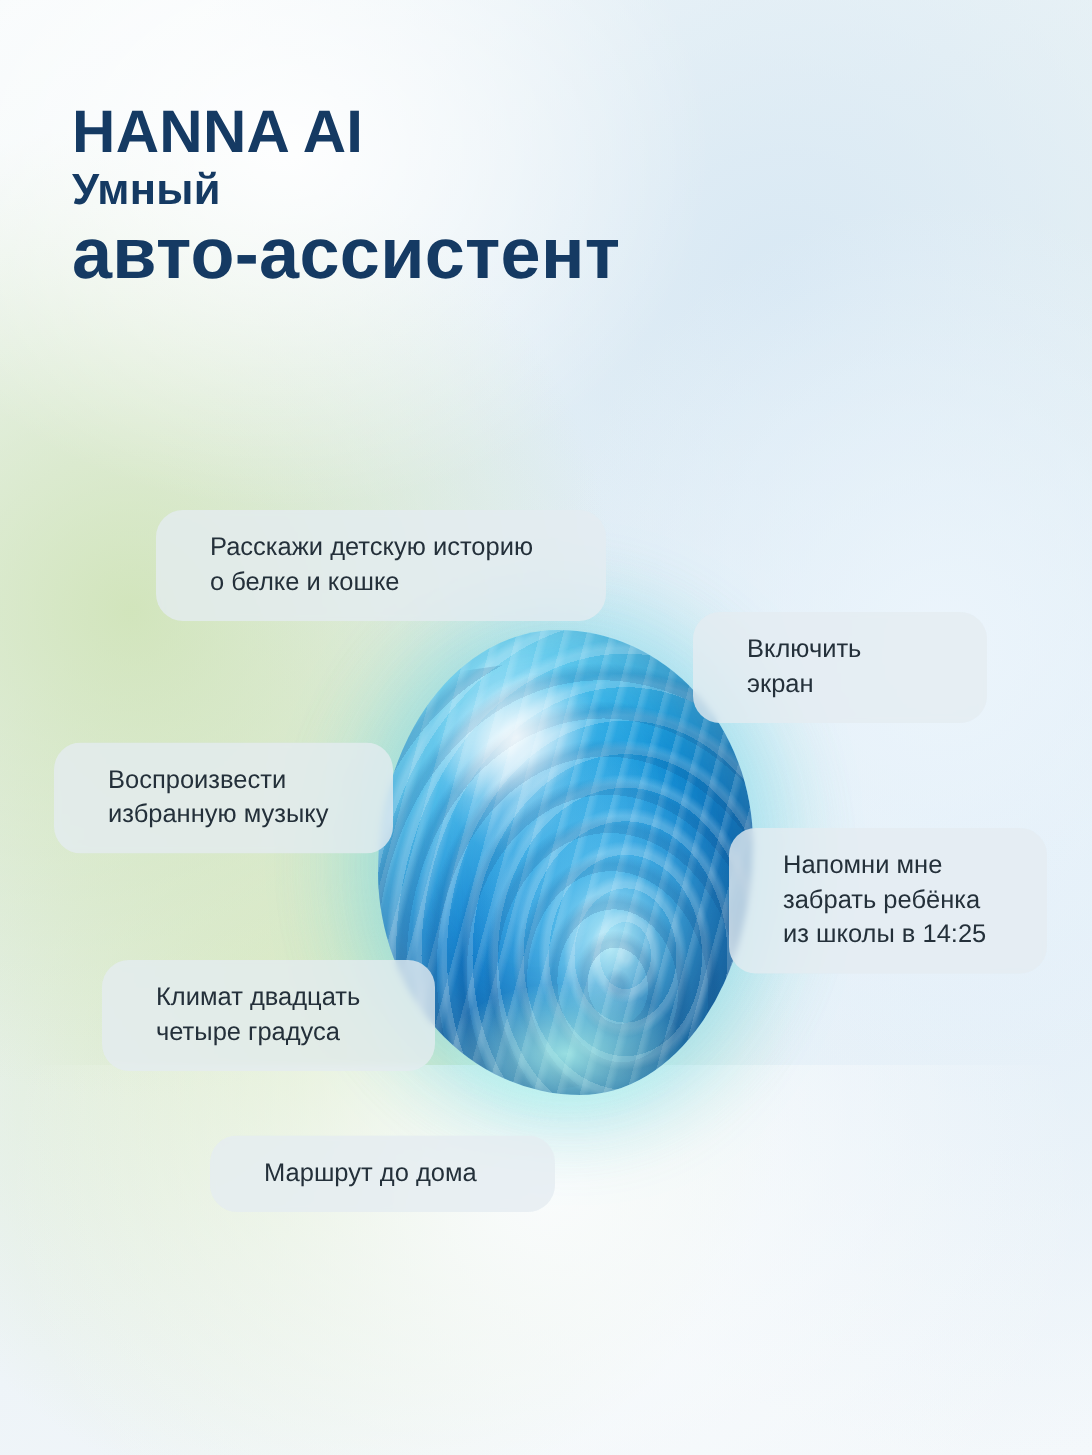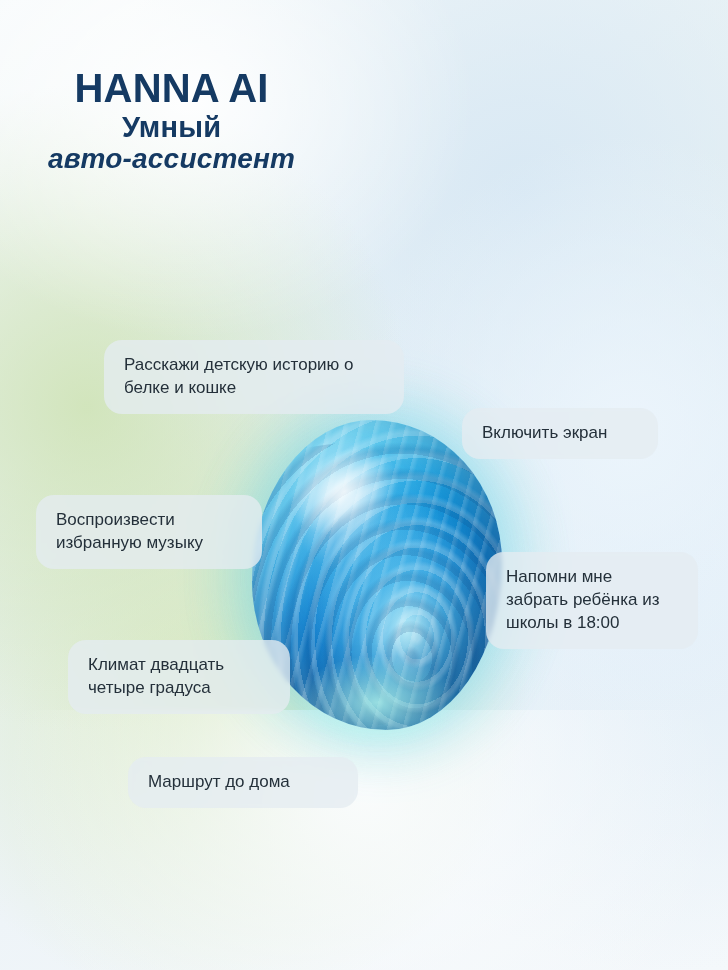--- a/index.html
+++ b/index.html
@@ -63,25 +63,24 @@
     position: absolute;
     left: 48px;
     top: 66px;
     z-index: 6;
   }
   .headline .line {
     color: #153a63;
     font-weight: 700;
     letter-spacing: 0.2px;
     line-height: 1.12;
-    text-align: center;
   }
   .headline .line1 { font-size: 40px; }
   .headline .line2 { font-size: 29px; }
-  .headline .line3 { font-size: 28px; font-style: italic; }
+  .headline .line3 { font-size: 48px; }
 
   
   .orb-wrap {
     position: absolute;
     left: 252px;
     top: 420px;
     width: 250px;
     height: 310px;
     z-index: 2;
   }
@@ -162,31 +161,31 @@
 
   
   .bubble {
     position: absolute;
     z-index: 5;
     border-radius: 18px;
     background: rgba(228,236,241,0.78);
     color: #24303a;
     font-size: 17px;
     line-height: 1.35;
-    padding: 14px 20px;
+    padding: 14px 36px;
     box-sizing: border-box;
     backdrop-filter: blur(2px);
   }
 
   .b-story   { left: 104px; top: 340px;  width: 300px; }
   .b-screen  { left: 462px; top: 408px;  width: 196px; }
   .b-music   { left: 36px;  top: 495px;  width: 226px; }
   .b-remind  { left: 486px; top: 552px;  width: 212px; }
   .b-climate { left: 68px;  top: 640px;  width: 222px; }
-  .b-route   { left: 128px; top: 757px;  width: 230px; }
+  .b-route   { left: 140px; top: 757px;  width: 230px; }
   .b-places  { left: 430px; top: 735px;  width: 220px; }
 </style>
 </head>
 <body>
 
 <div class="poster">
 
   <div class="bg-base"></div>
   <div class="bg-glow-top"></div>
   <div class="bg-glow-right"></div>
@@ -204,17 +203,17 @@
       <div class="orb-swirl"></div>
       <div class="orb-swirl2"></div>
       <div class="orb-highlight"></div>
     </div>
     <div class="orb-bottom-glow"></div>
   </div>
 
   <div class="bubble b-story">Расскажи детскую историю о белке и кошке</div>
   <div class="bubble b-screen">Включить экран</div>
   <div class="bubble b-music">Воспроизвести избранную музыку</div>
-  <div class="bubble b-remind">Напомни мне забрать ребёнка из школы в 18:00</div>
+  <div class="bubble b-remind">Напомни мне забрать ребёнка из школы в 14:25</div>
   <div class="bubble b-climate">Климат двадцать четыре градуса</div>
   <div class="bubble b-route">Маршрут до дома</div>
 
 </div>
 
 </body></html>

